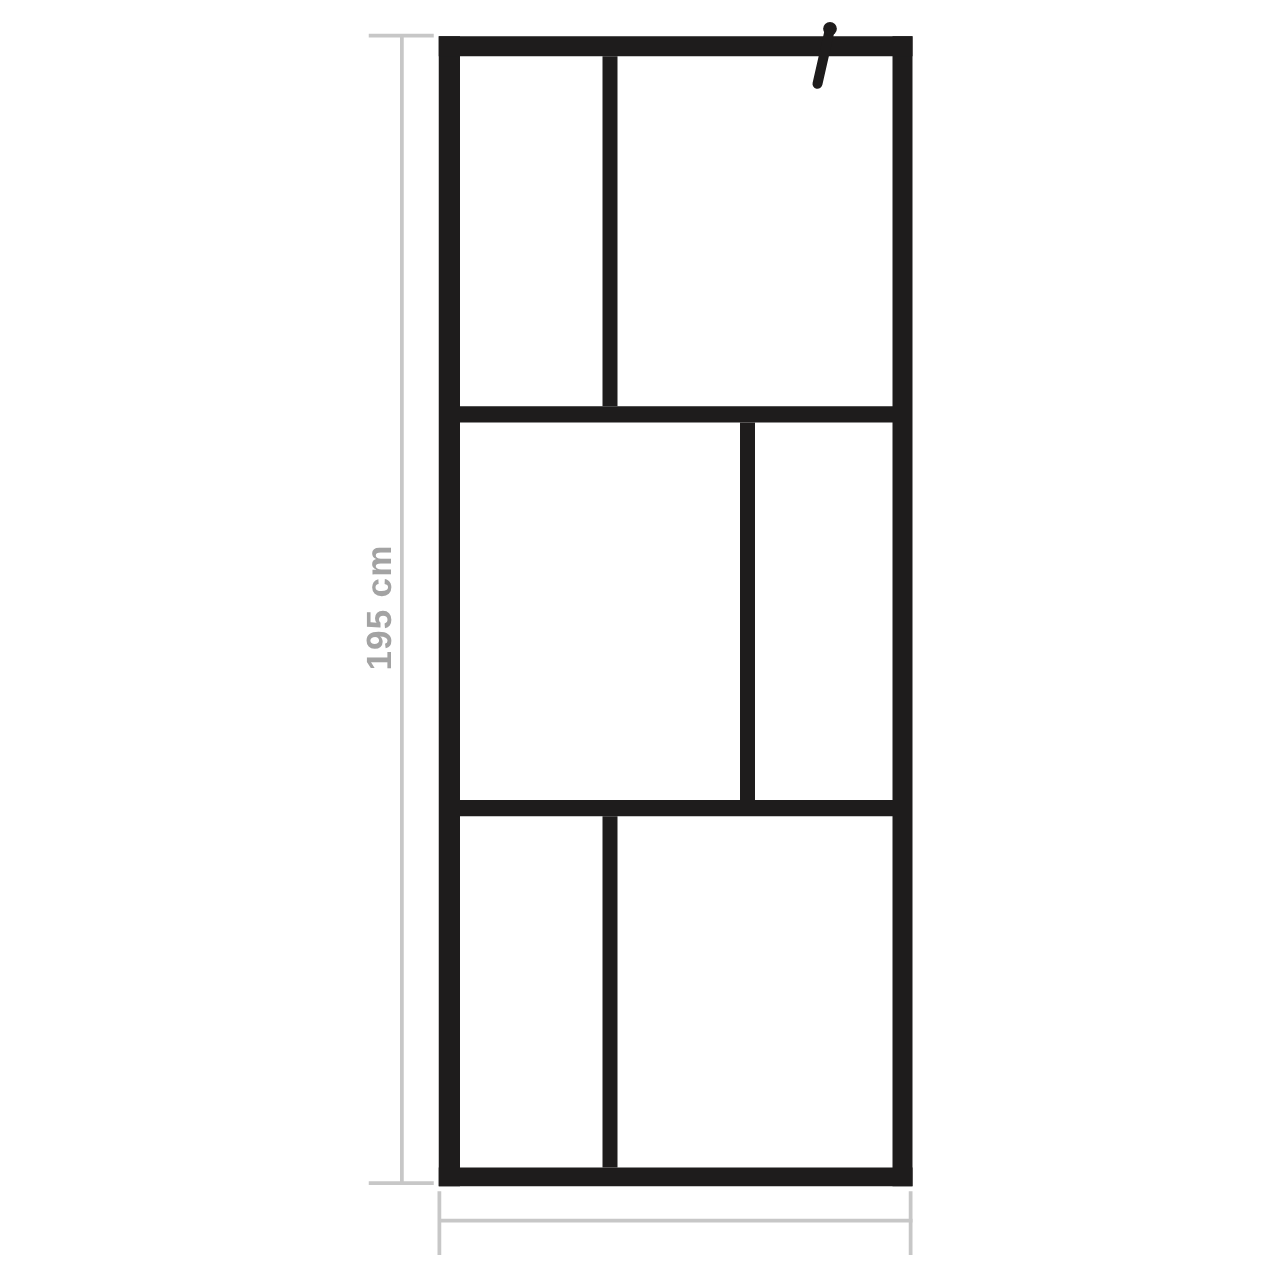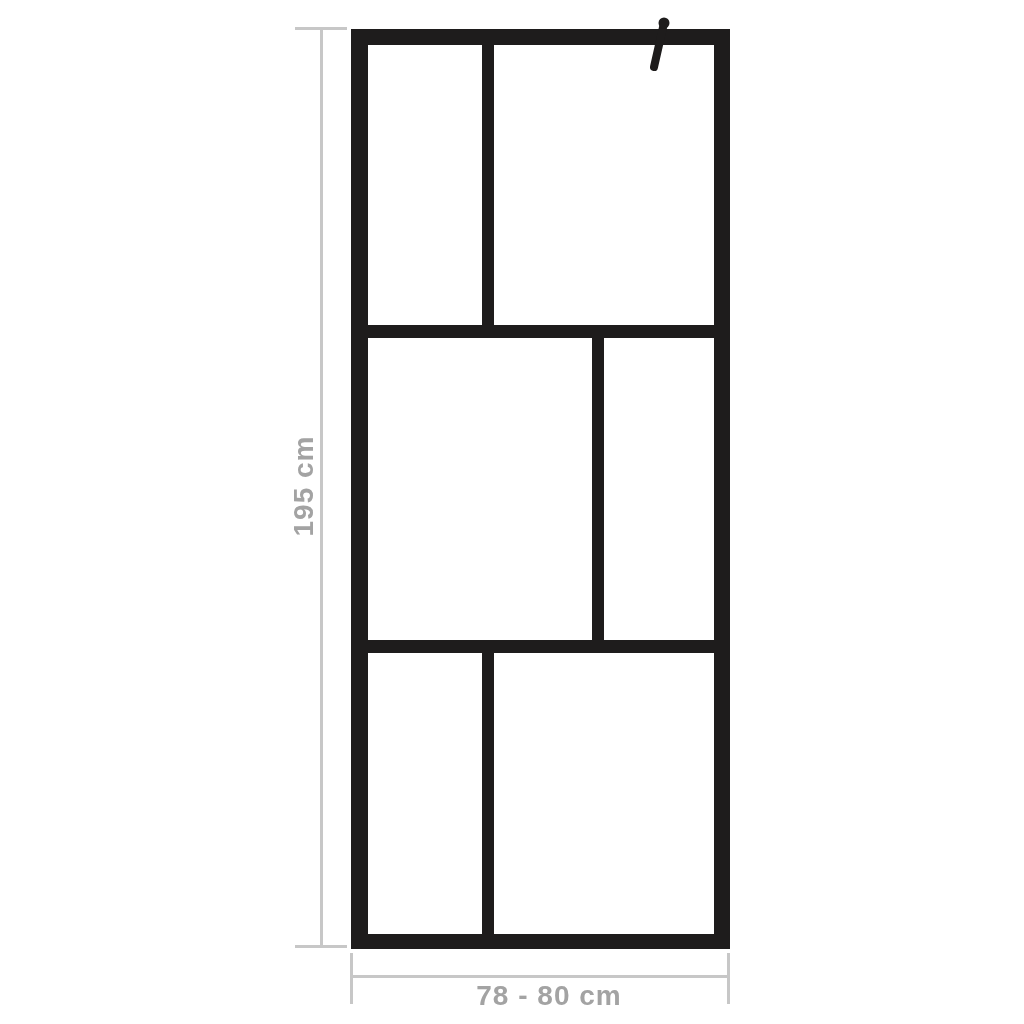--- a/index.html
+++ b/index.html
@@ -72,15 +72,14 @@
   </svg>
 
   <div class="dim" style="left:320px; top:28px;  width:3px;  height:920px;"></div>
   <div class="dim" style="left:295px; top:27px;  width:52px; height:3px;"></div>
   <div class="dim" style="left:295px; top:945px; width:52px; height:3px;"></div>
   <div class="dim-label vertical">195 cm</div>
 
   <div class="dim" style="left:351px; top:975px; width:379px; height:3px;"></div>
   <div class="dim" style="left:350px; top:953px; width:3px;  height:51px;"></div>
   <div class="dim" style="left:727px; top:953px; width:3px;  height:51px;"></div>
-  <div class="dim-label horizontal">78 - 80 cm</div>
 
 </div>
 
 </body></html>

